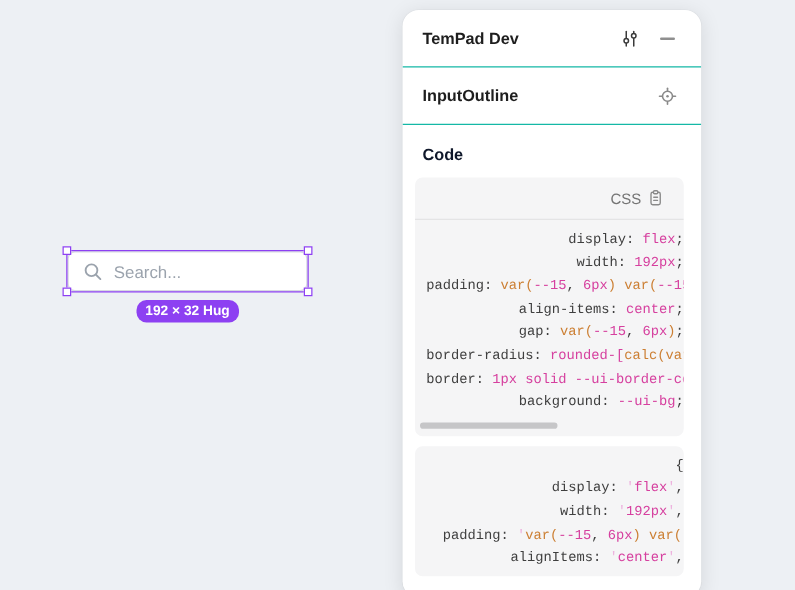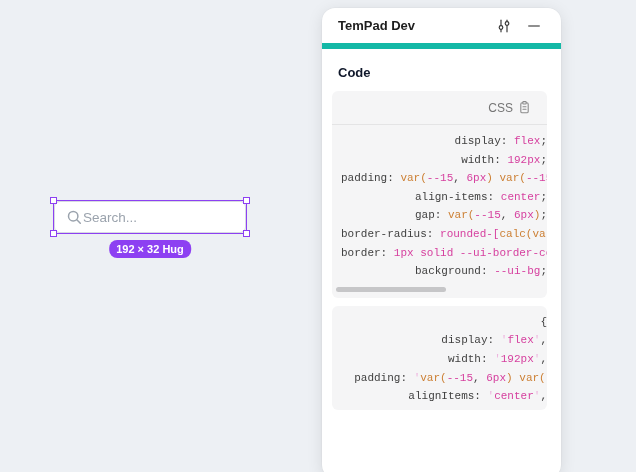--- a/index.html
+++ b/index.html
@@ -13,21 +13,21 @@
     overflow: hidden;
   }
 
   
   .search-box {
     position: absolute; left: 54px; top: 201px;
     width: 192px; height: 32px;
     background: #ffffff;
     border: 1px solid #d7dbe0;
     border-radius: 6px;
-    display: flex; align-items: center; 
+    display: flex; align-items: center; gap: 8px;
     padding: 0 11px;
   }
   .search-box .placeholder {
     color: #9ba3ad; font-size: 13.5px;
   }
   .selection-rect {
     position: absolute; left: 53px; top: 200px;
     width: 194px; height: 34px;
     border: 1px solid var(--accent, #8d40f2);
     pointer-events: none;
@@ -50,22 +50,22 @@
 
   
   .panel {
     position: absolute; left: 322px; top: 8px;
     width: 239px; height: 470px;
     background: #ffffff; border-radius: 13px;
     box-shadow: 0 3px 16px rgba(0,0,0,0.10), 0 0 0 0.5px rgba(0,0,0,0.04);
     overflow: hidden;
   }
   .panel-header, .node-row {
-    height: 41px; display: flex; align-items: center;
-    padding: 0 16px; border-bottom: 6px solid #14b8a6;
+    height: 46px; display: flex; align-items: center;
+    padding: 0 16px; border-bottom: 1px solid #14b8a6;
   }
   .panel-title, .node-name {
     flex: 1; font-size: 13px; font-weight: bold; color: #1e1e1e;
   }
   .icon-btn {
     background: none; border: none; cursor: pointer;
     width: 22px; height: 22px;
     display: flex; align-items: center; justify-content: center;
     padding: 0;
   }
@@ -145,20 +145,33 @@
           <line x1="11" y1="2.2" x2="11" y2="3.6"></line>
           <line x1="11" y1="7.4" x2="11" y2="13.8"></line>
           <circle cx="11" cy="5.5" r="1.8"></circle>
         </svg>
       </button>
       <button class="icon-btn">
         <span class="minus-line"></span>
       </button>
     </div>
 
+    <div class="node-row">
+      <span class="node-name">InputOutline</span>
+      <button class="icon-btn">
+        <svg width="16" height="16" viewBox="0 0 16 16" fill="none" stroke="#8a8a8a" stroke-width="1.3" stroke-linecap="round">
+          <circle cx="8" cy="8" r="4"></circle>
+          <line x1="8" y1="1.6" x2="8" y2="3.6"></line>
+          <line x1="8" y1="12.4" x2="8" y2="14.4"></line>
+          <line x1="1.6" y1="8" x2="3.6" y2="8"></line>
+          <line x1="12.4" y1="8" x2="14.4" y2="8"></line>
+          <circle cx="8" cy="8" r="1" fill="#8a8a8a" stroke="none"></circle>
+        </svg>
+      </button>
+    </div>
 
     <div class="section-title">Code</div>
 
     <div class="code-block">
       <div class="code-block-header">
         <span class="code-block-label">CSS</span>
         <button class="icon-btn">
           <svg width="15" height="15" viewBox="0 0 15 15" fill="none" stroke="#8a8a8a" stroke-width="1.1" stroke-linecap="round">
             <rect x="3.8" y="2.8" width="7.4" height="10" rx="1.4"></rect>
             <rect x="5.8" y="1.6" width="3.4" height="2.4" rx="0.8" fill="#f5f5f6"></rect>

